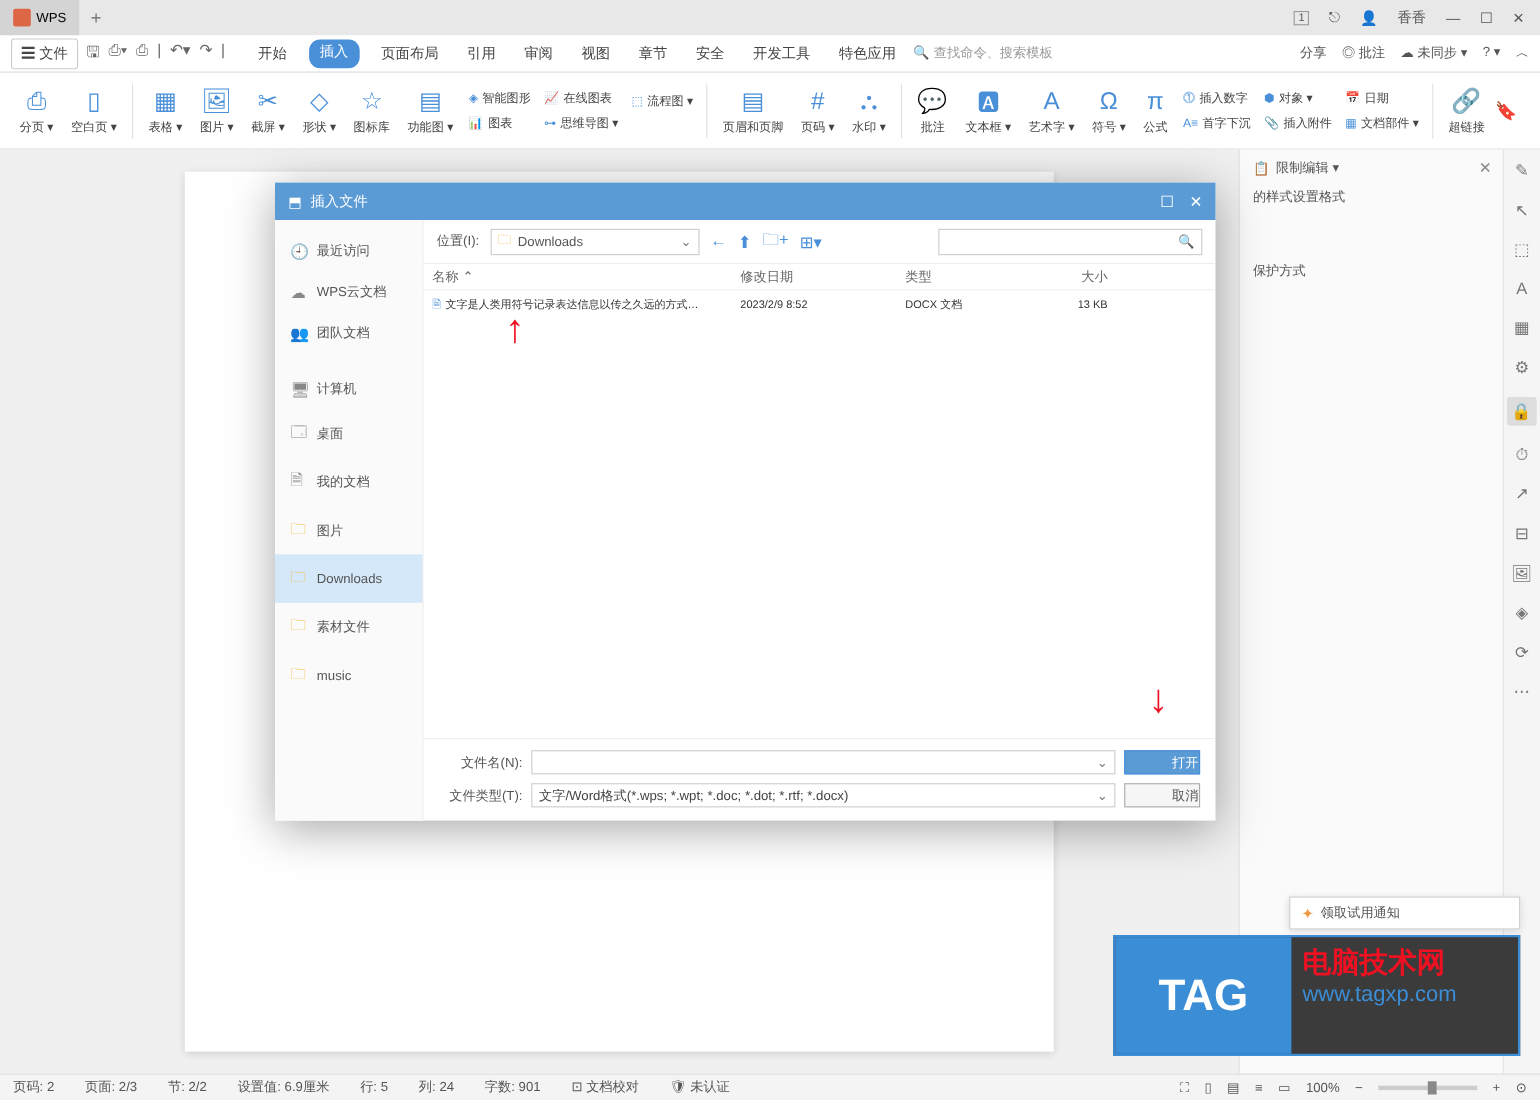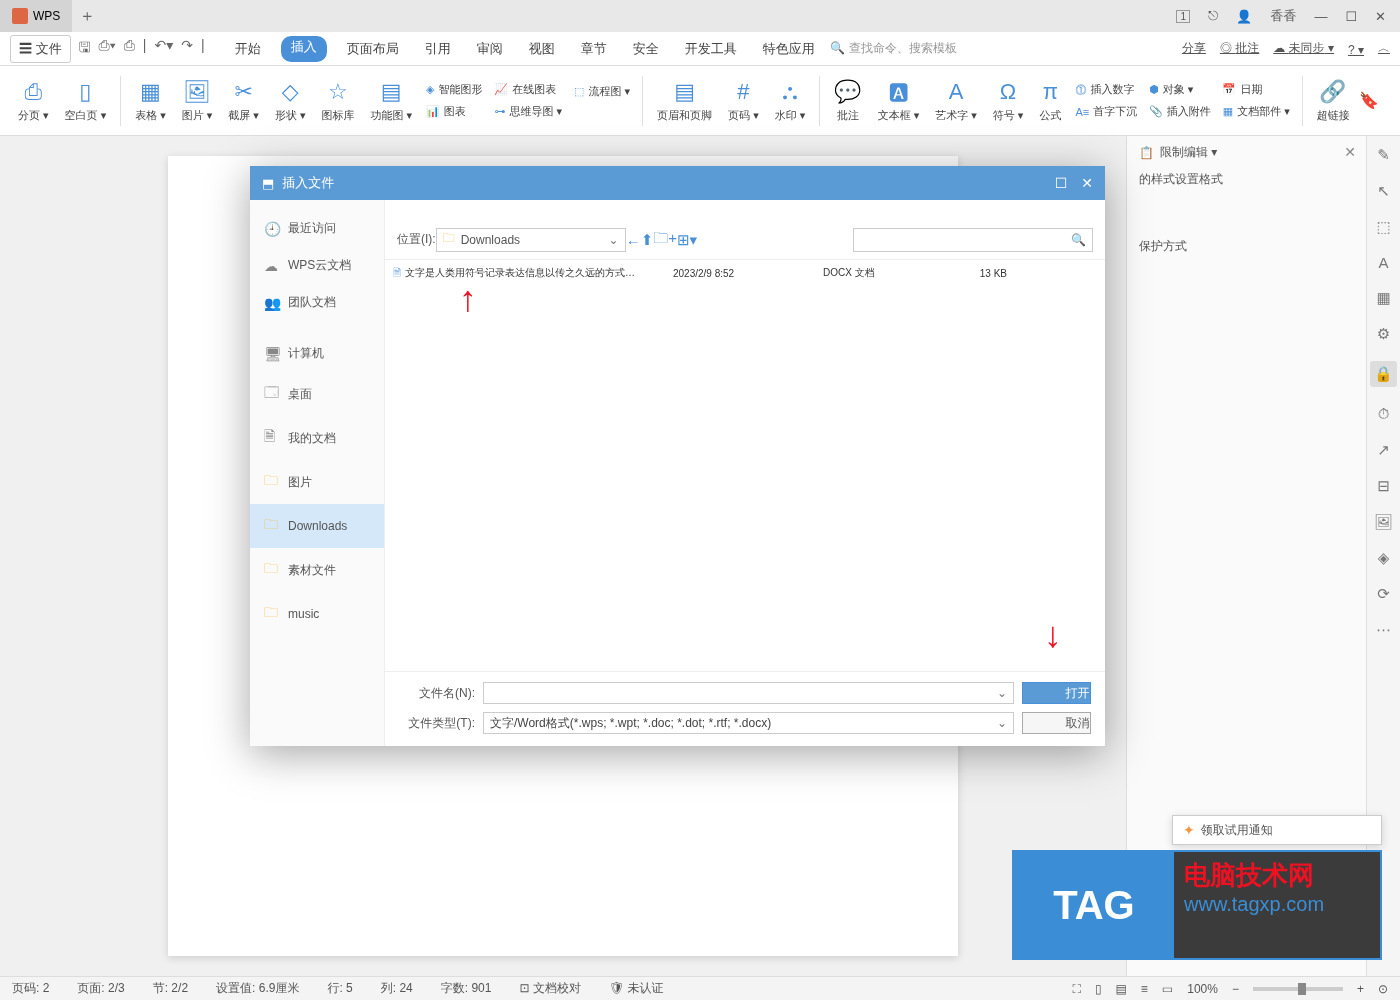--- a/index.html
+++ b/index.html
@@ -14,21 +14,21 @@
 .titlebar .doc-tab .close { margin-left: 8px; color: #888; font-size: 15px; }
 .titlebar .wincontrols { margin-left: auto; display: flex; gap: 18px; padding-right: 14px; color: #555; font-size: 13px; align-items: center; }
 
 .menubar { height: 34px; border-bottom: 1px solid #ddd; display: flex; align-items: center; padding: 0 10px; font-size: 13px; color: #444; }
 .menubar .file-menu { padding: 4px 8px; border: 1px solid #ccc; border-radius: 3px; margin-right: 8px; }
 .qt-icons { display: flex; gap: 8px; margin-right: 10px; color: #666; font-size: 14px; }
 .menubar .tabs { display: flex; gap: 14px; margin-left: 14px; }
 .menubar .tabs .mtab { padding: 4px 6px; }
 .menubar .tabs .mtab.active { background: #4a90d9; color: #fff; border-radius: 10px; padding: 2px 10px; }
 .menubar .search-box { margin-left: 10px; color: #999; font-size: 12px; }
-.menubar .right { margin-left: auto; display: flex; align-items: flex-end; gap: 14px; font-size: 12px; color: #555; text-decoration: underline; }
+.menubar .right { margin-left: auto; display: flex; align-items: flex-start; gap: 14px; font-size: 12px; color: #555; }
 
 .ribbon { height: 70px; border-bottom: 1px solid #ddd; display: flex; align-items: center; padding: 0 12px; font-size: 11px; color: #444; gap: 4px; }
 .ribbon .rgroup { display: flex; flex-direction: column; align-items: center; gap: 3px; padding: 0 6px; }
 .ribbon .ricon { font-size: 22px; color: #4a90d9; }
 .ribbon .sep { width: 1px; height: 50px; background: #e0e0e0; margin: 0 4px; }
 .ribbon .small-item { display: flex; align-items: center; gap: 4px; font-size: 11px; padding: 2px 4px; }
 .ribbon .small-col { display: flex; flex-direction: column; gap: 3px; }
 
 .workspace { position: absolute; top: 136px; left: 0; right: 0; bottom: 24px; background: #f0f0f0; display: flex; }
 .doc-area { flex: 1; display: flex; justify-content: center; padding-top: 20px; }
@@ -46,21 +46,21 @@
 .dialog-overlay { position: absolute; top: 166px; left: 250px; width: 855px; height: 580px; background: #fff; box-shadow: 0 8px 40px rgba(0,0,0,.35); display: flex; flex-direction: column; z-index: 100; }
 .dlg-title { height: 34px; background: #5b9bd5; color: #fff; display: flex; align-items: center; padding: 0 12px; font-size: 13px; gap: 8px; }
 .dlg-title .dctl { margin-left: auto; display: flex; gap: 14px; font-size: 14px; }
 .dlg-body { flex: 1; display: flex; }
 .dlg-sidebar { width: 135px; background: #fafafa; border-right: 1px solid #eee; padding: 10px 0; font-size: 12px; color: #555; }
 .dlg-sidebar .sitem { display: flex; align-items: center; gap: 8px; padding: 10px 14px; }
 .dlg-sidebar .sitem.active { background: #d4e8f9; }
 .dlg-sidebar .sitem .sicon { width: 16px; font-size: 14px; color: #888; }
 .dlg-sidebar .sitem .sicon.folder { color: #f5b93f; }
 .dlg-main { flex: 1; display: flex; flex-direction: column; }
-.dlg-toolbar { height: 40px; display: flex; align-items: center; padding: 0 12px; font-size: 12px; color: #555; border-bottom: 1px solid #eee; margin-top: 20px; }
+.dlg-toolbar { height: 40px; display: flex; align-items: center; padding: 0 12px; gap: 10px; font-size: 12px; color: #555; border-bottom: 1px solid #eee; }
 .dlg-loc-combo { border: 1px solid #ccc; height: 24px; width: 190px; display: flex; align-items: center; gap: 6px; padding: 0 6px; }
 .dlg-loc-combo .folder-ic { color: #f5b93f; }
 .dlg-loc-combo .arrow { margin-left: auto; color: #777; }
 .dlg-tbicon { color: #4a90d9; font-size: 15px; }
 .dlg-search { margin-left: auto; border: 1px solid #ccc; width: 240px; height: 24px; display: flex; align-items: center; padding: 0 6px; color: #aaa; }
 .dlg-search .sicon { margin-left: auto; }
 .dlg-filelist { flex: 1; }
 .dlg-headers { display: flex; font-size: 12px; color: #666; border-bottom: 1px solid #eee; height: 24px; align-items: center; }
 .dlg-headers > div, .dlg-row > div { padding: 0 8px; }
 .col-name { width: 280px; }
@@ -373,20 +373,26 @@
         <span class="dlg-tbicon">←</span>
         <span class="dlg-tbicon">⬆</span>
         <span class="dlg-tbicon">🗀+</span>
         <span class="dlg-tbicon">⊞▾</span>
         <div class="dlg-search">
             <span></span>
             <span class="sicon">🔍</span>
           </div>
       </div>
       <div class="dlg-filelist">
+        <div class="dlg-headers">
+          <div class="col-name"><span>名称</span> <span>⌃</span></div>
+          <div class="col-date">修改日期</div>
+          <div class="col-type">类型</div>
+          <div class="col-size">大小</div>
+        </div>
         <div class="dlg-row">
           <div class="col-name"><span class="doc-ic">🗎</span><span>文字是人类用符号记录表达信息以传之久远的方式…</span></div>
           <div class="col-date">2023/2/9 8:52</div>
           <div class="col-type">DOCX 文档</div>
           <div class="col-size">13 KB</div>
         </div>
       </div>
       <div class="dlg-footer">
         <div class="frow">
           <span class="flabel">文件名(N):</span>

